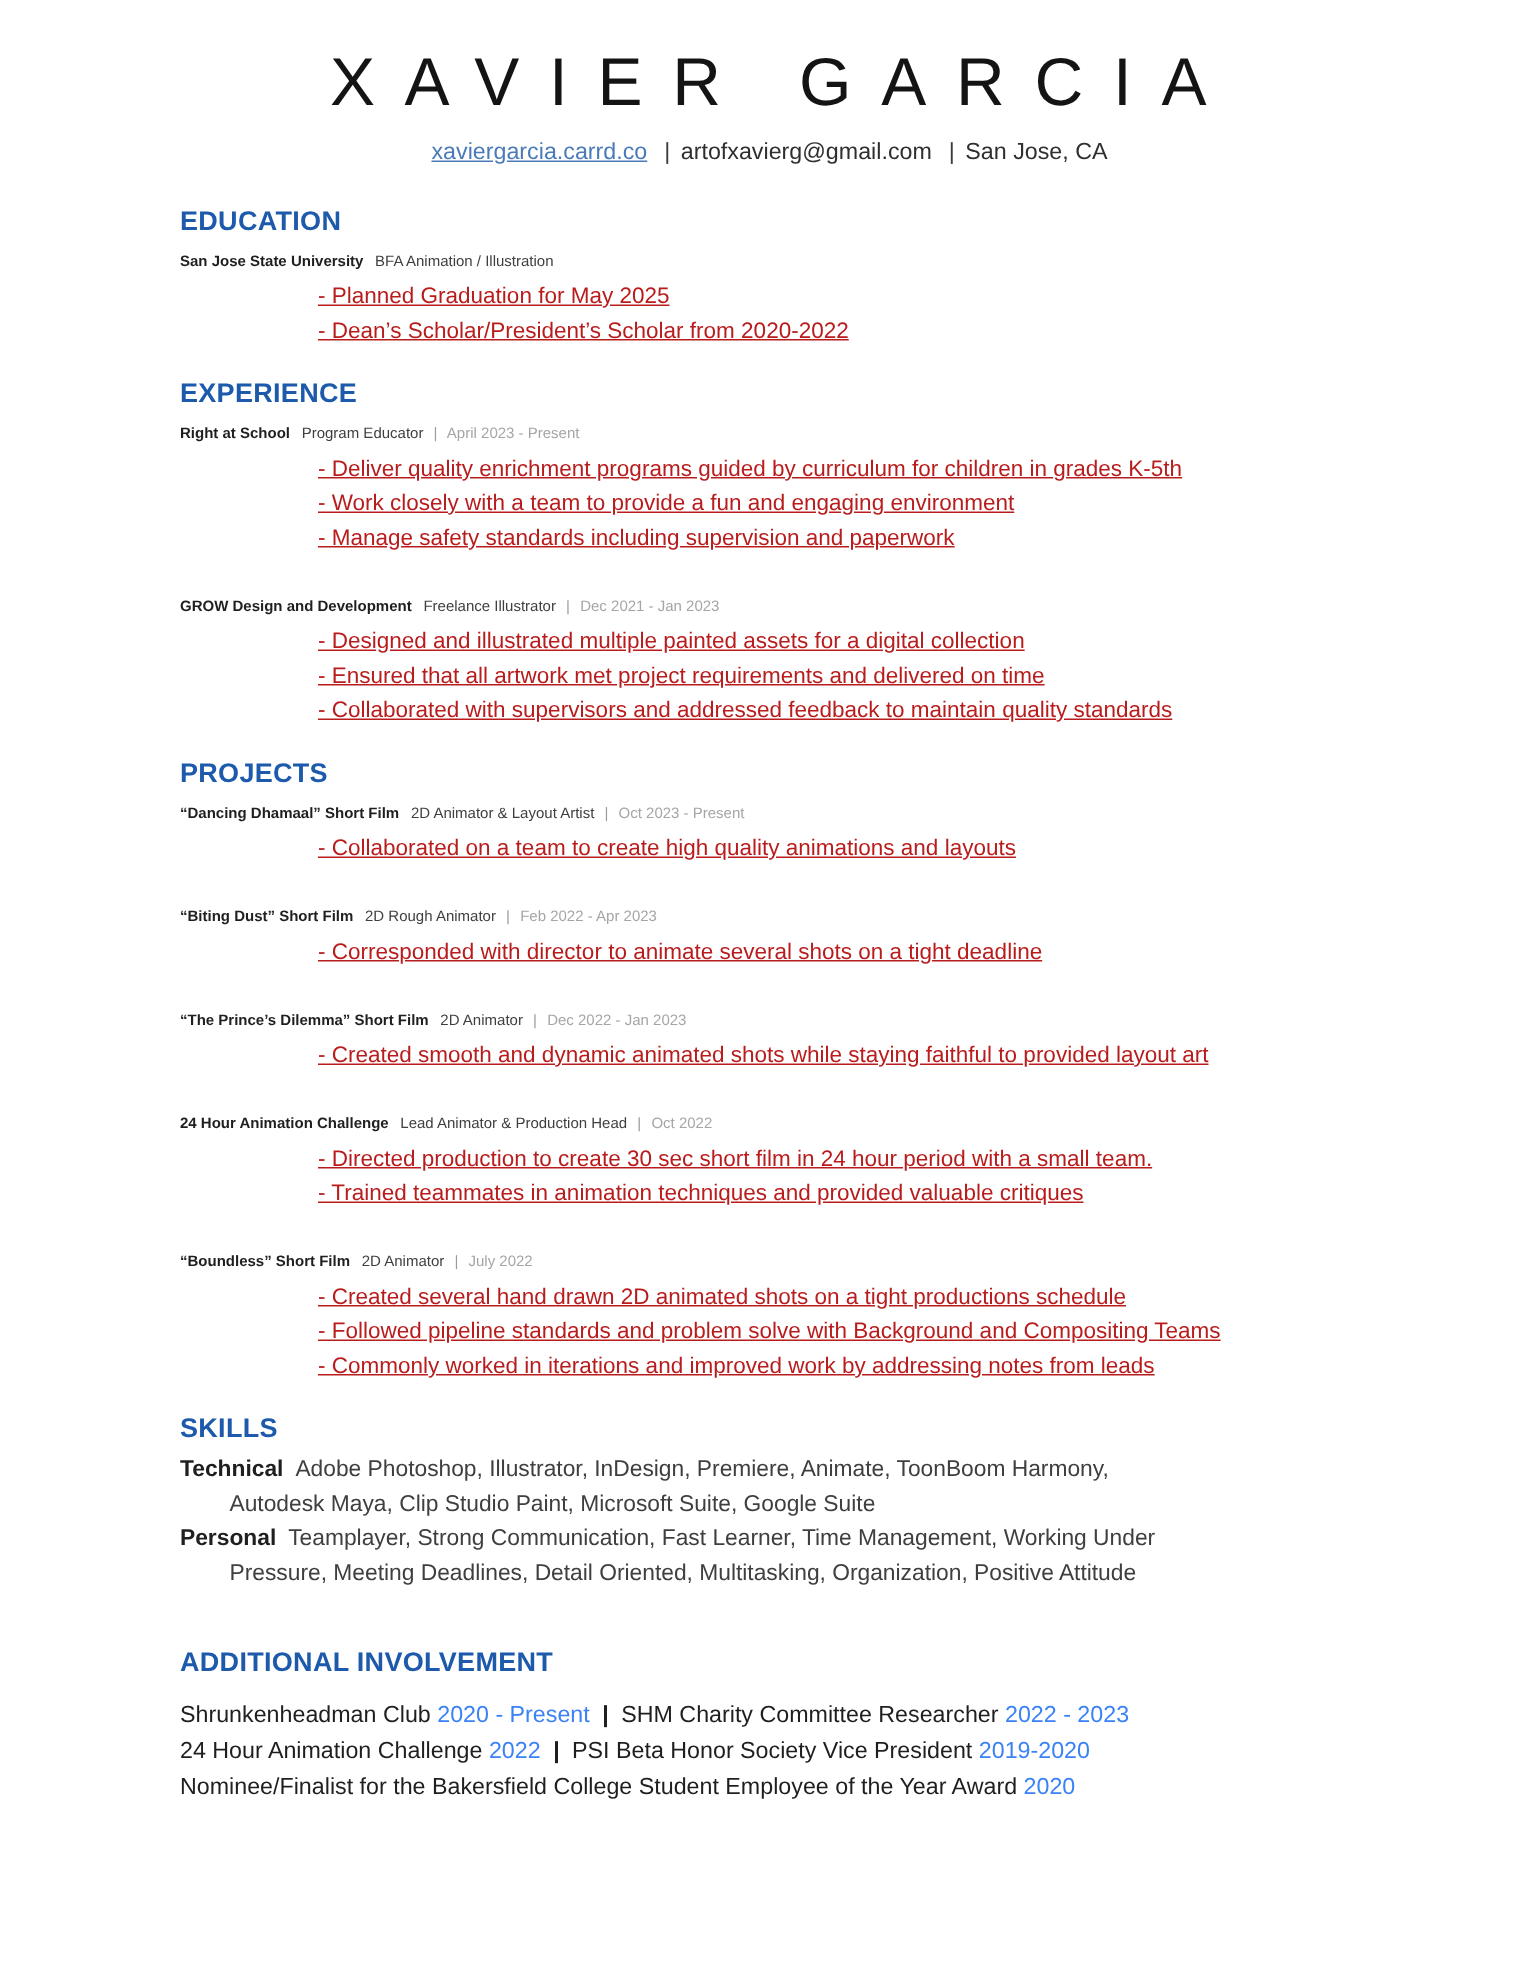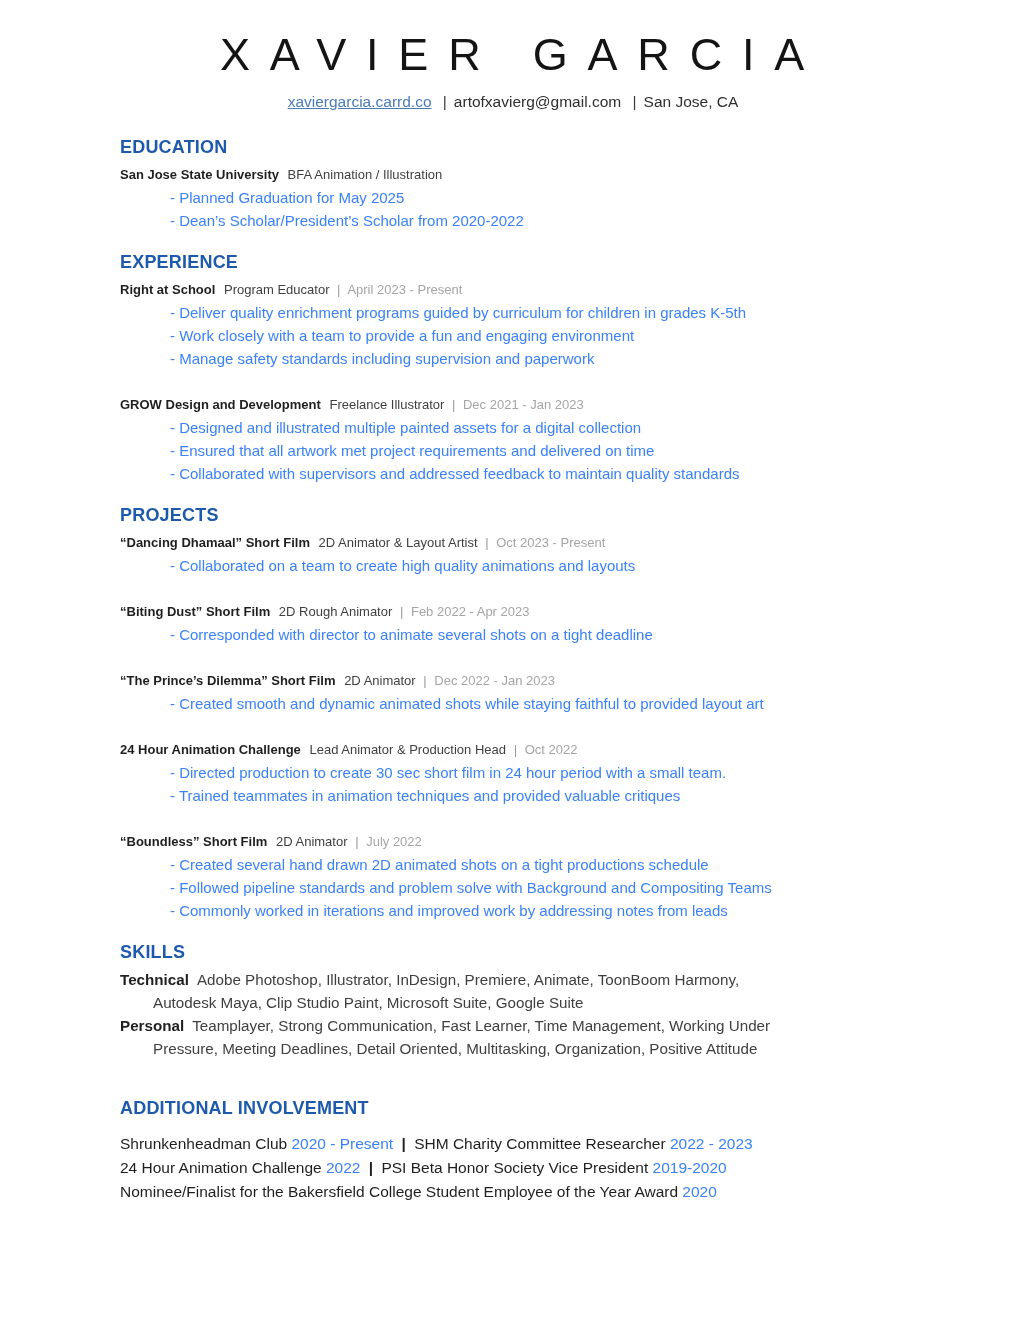--- a/index.html
+++ b/index.html
@@ -21,26 +21,26 @@
   .csep { color:#3c3c3c; margin:0 7px; }
   
   .sec { margin-top:20px; }
   .sec-education { margin-top:25px; }
   .sec-additional { margin-top:38px; }
   .sechead {
     margin:0 0 5px 0; font-size:18px; font-weight:bold; color:#1e5aab; letter-spacing:0.2px;
   }
   .sec-additional .sechead { margin-bottom:13px; }
   .entry + .entry { margin-top:23px; }
-  .eline { line-height:23px; font-size:13px; }
+  .eline { line-height:23px; font-size:10px; }
   .org  { font-weight:bold; color:#1f1f1f; margin-right:5px; }
   .role { color:#3f3f3f; }
   .dpipe { color:#9b9b9b; margin:0 4px; }
   .date { color:#a5a5a5; }
-  .bullet { margin-left:50px; line-height:23px; color:#3b82f6; }
+  .bullet { margin-left:92px; line-height:23px; color:#b91c1c;text-decoration:underline; }
   
   .skillline { line-height:23px; font-size:15.2px; }
   .skilllabel { font-weight:bold; color:#1f1f1f; margin-right:8px; }
   .skillwrap { margin-left:33px; line-height:23px; font-size:15.2px; }
   
   .addrow { line-height:24px; font-size:15.5px; }
   .at { font-weight:normal; color:#1f1f1f; }
   .ad { color:#3b82f6; }
   .apipe { font-weight:bold; color:#1f1f1f; margin:0 4px; }
 </style>

